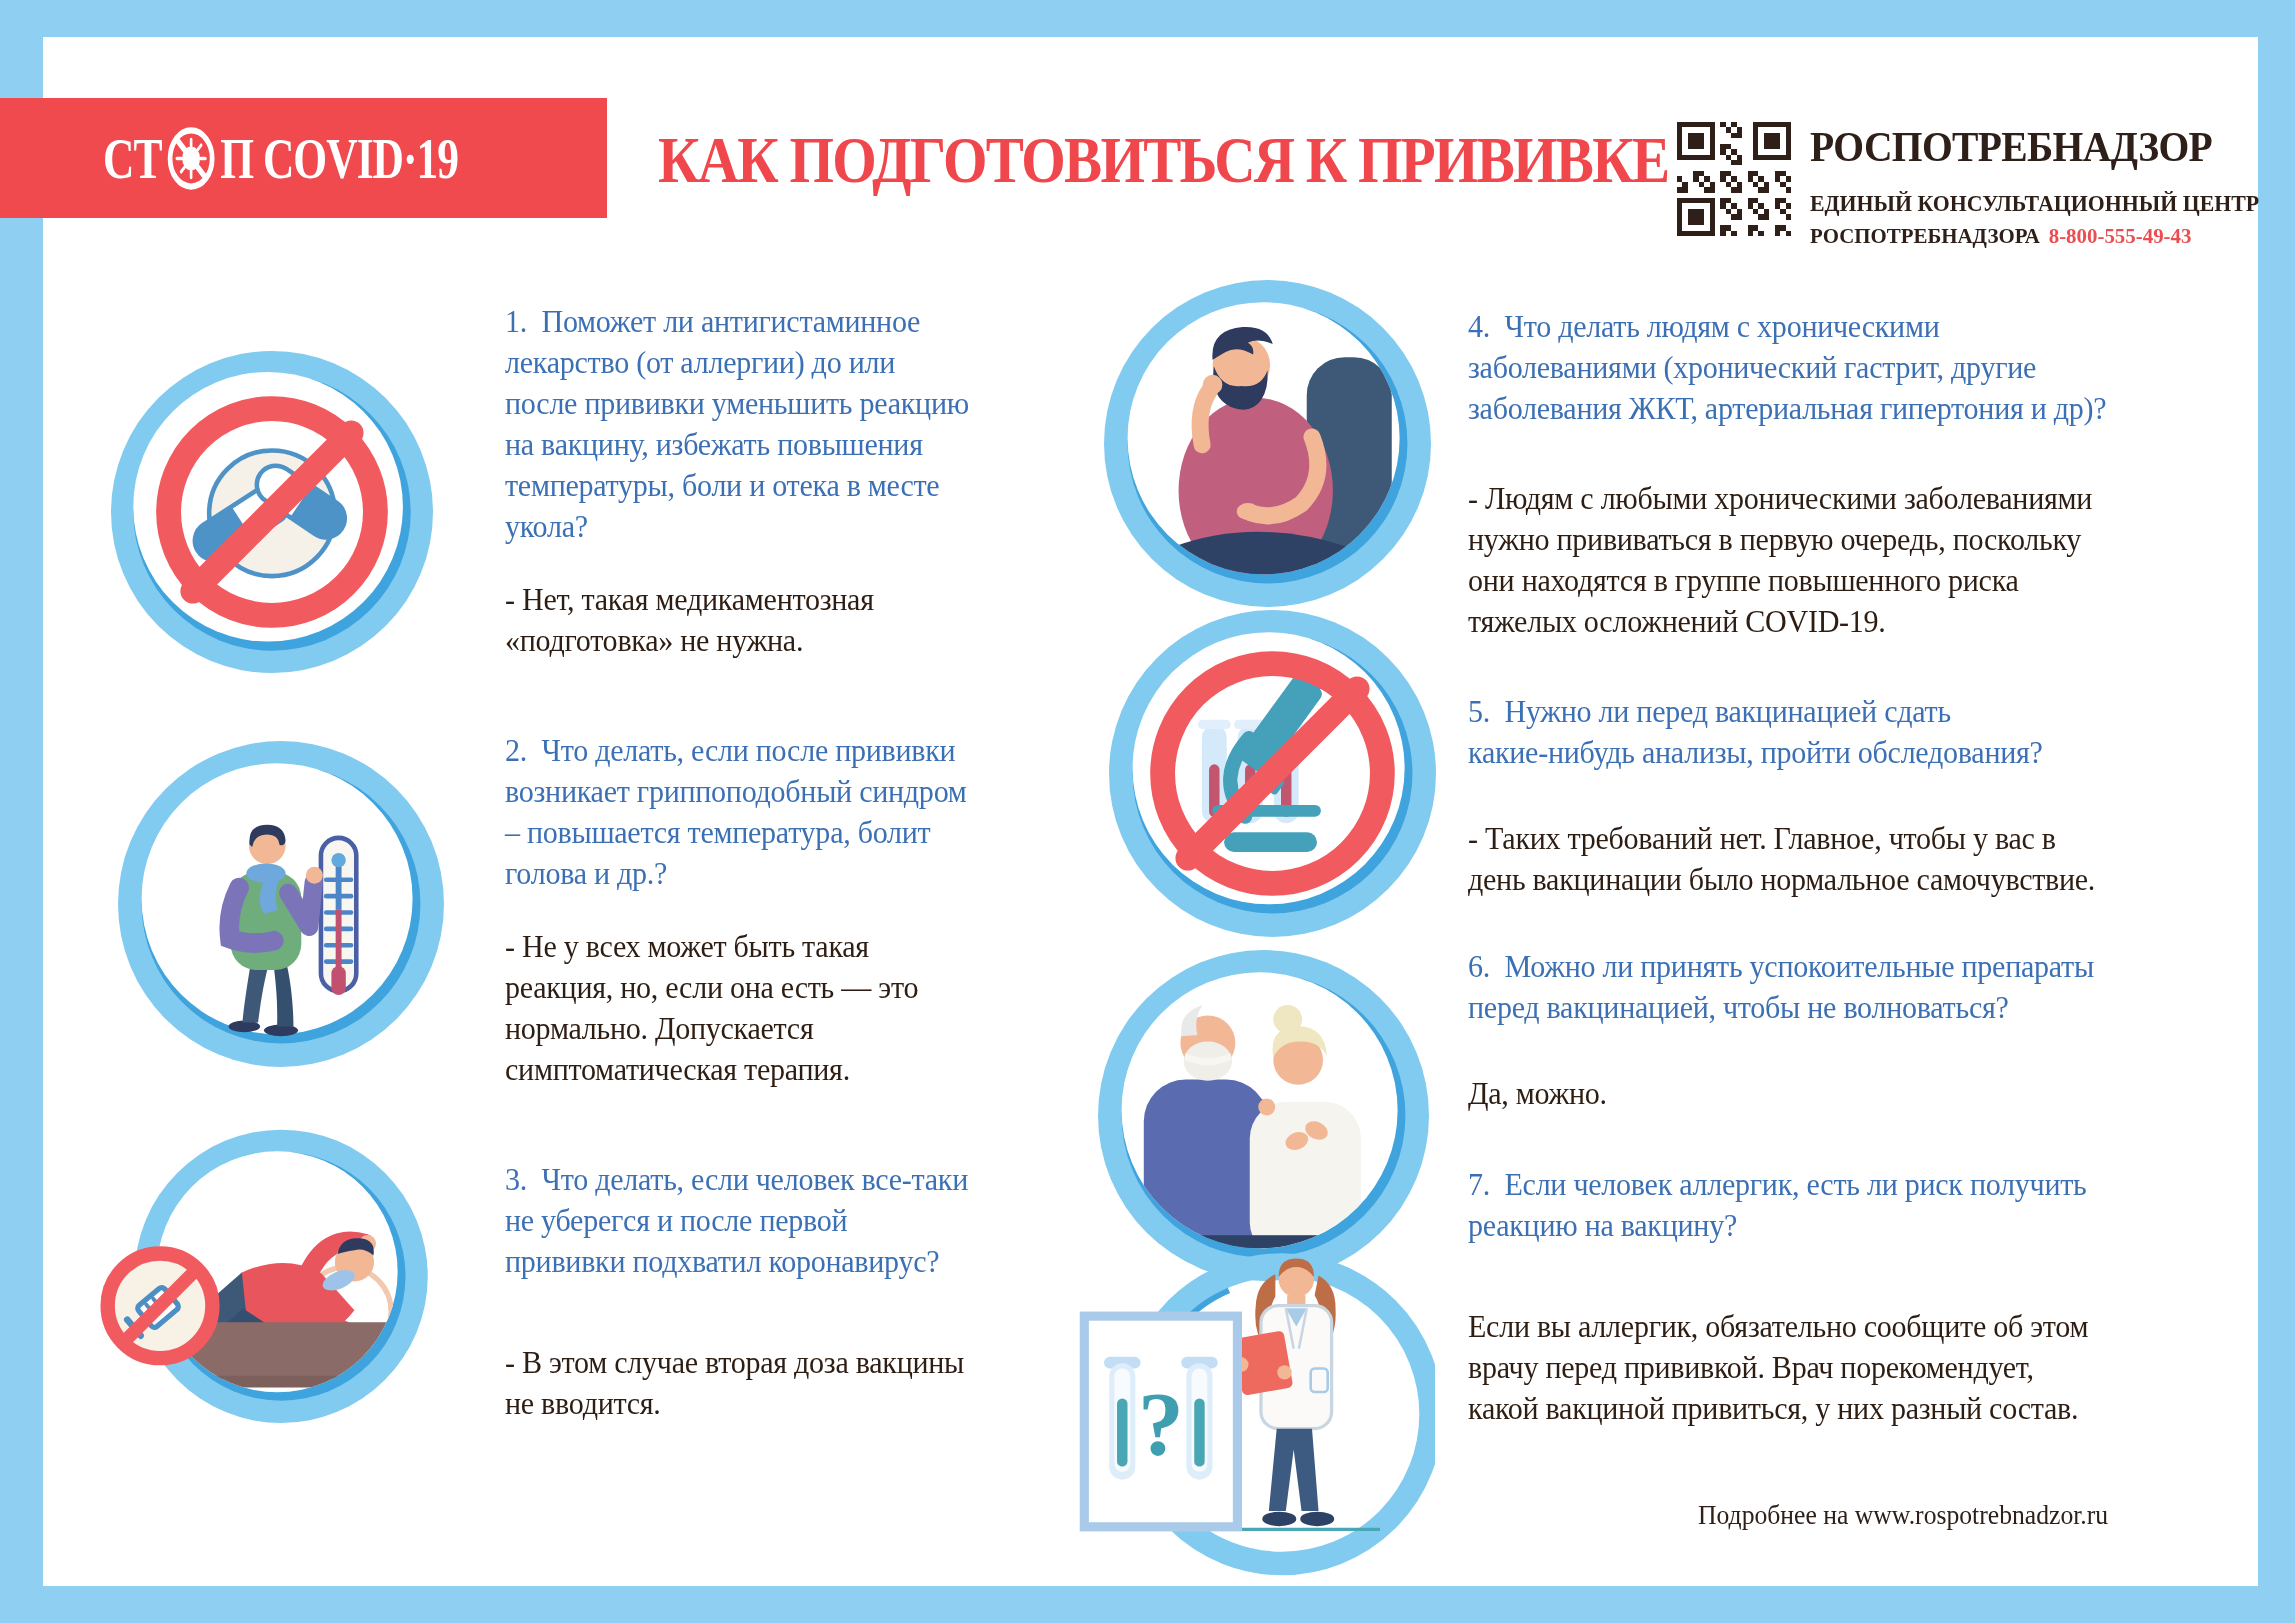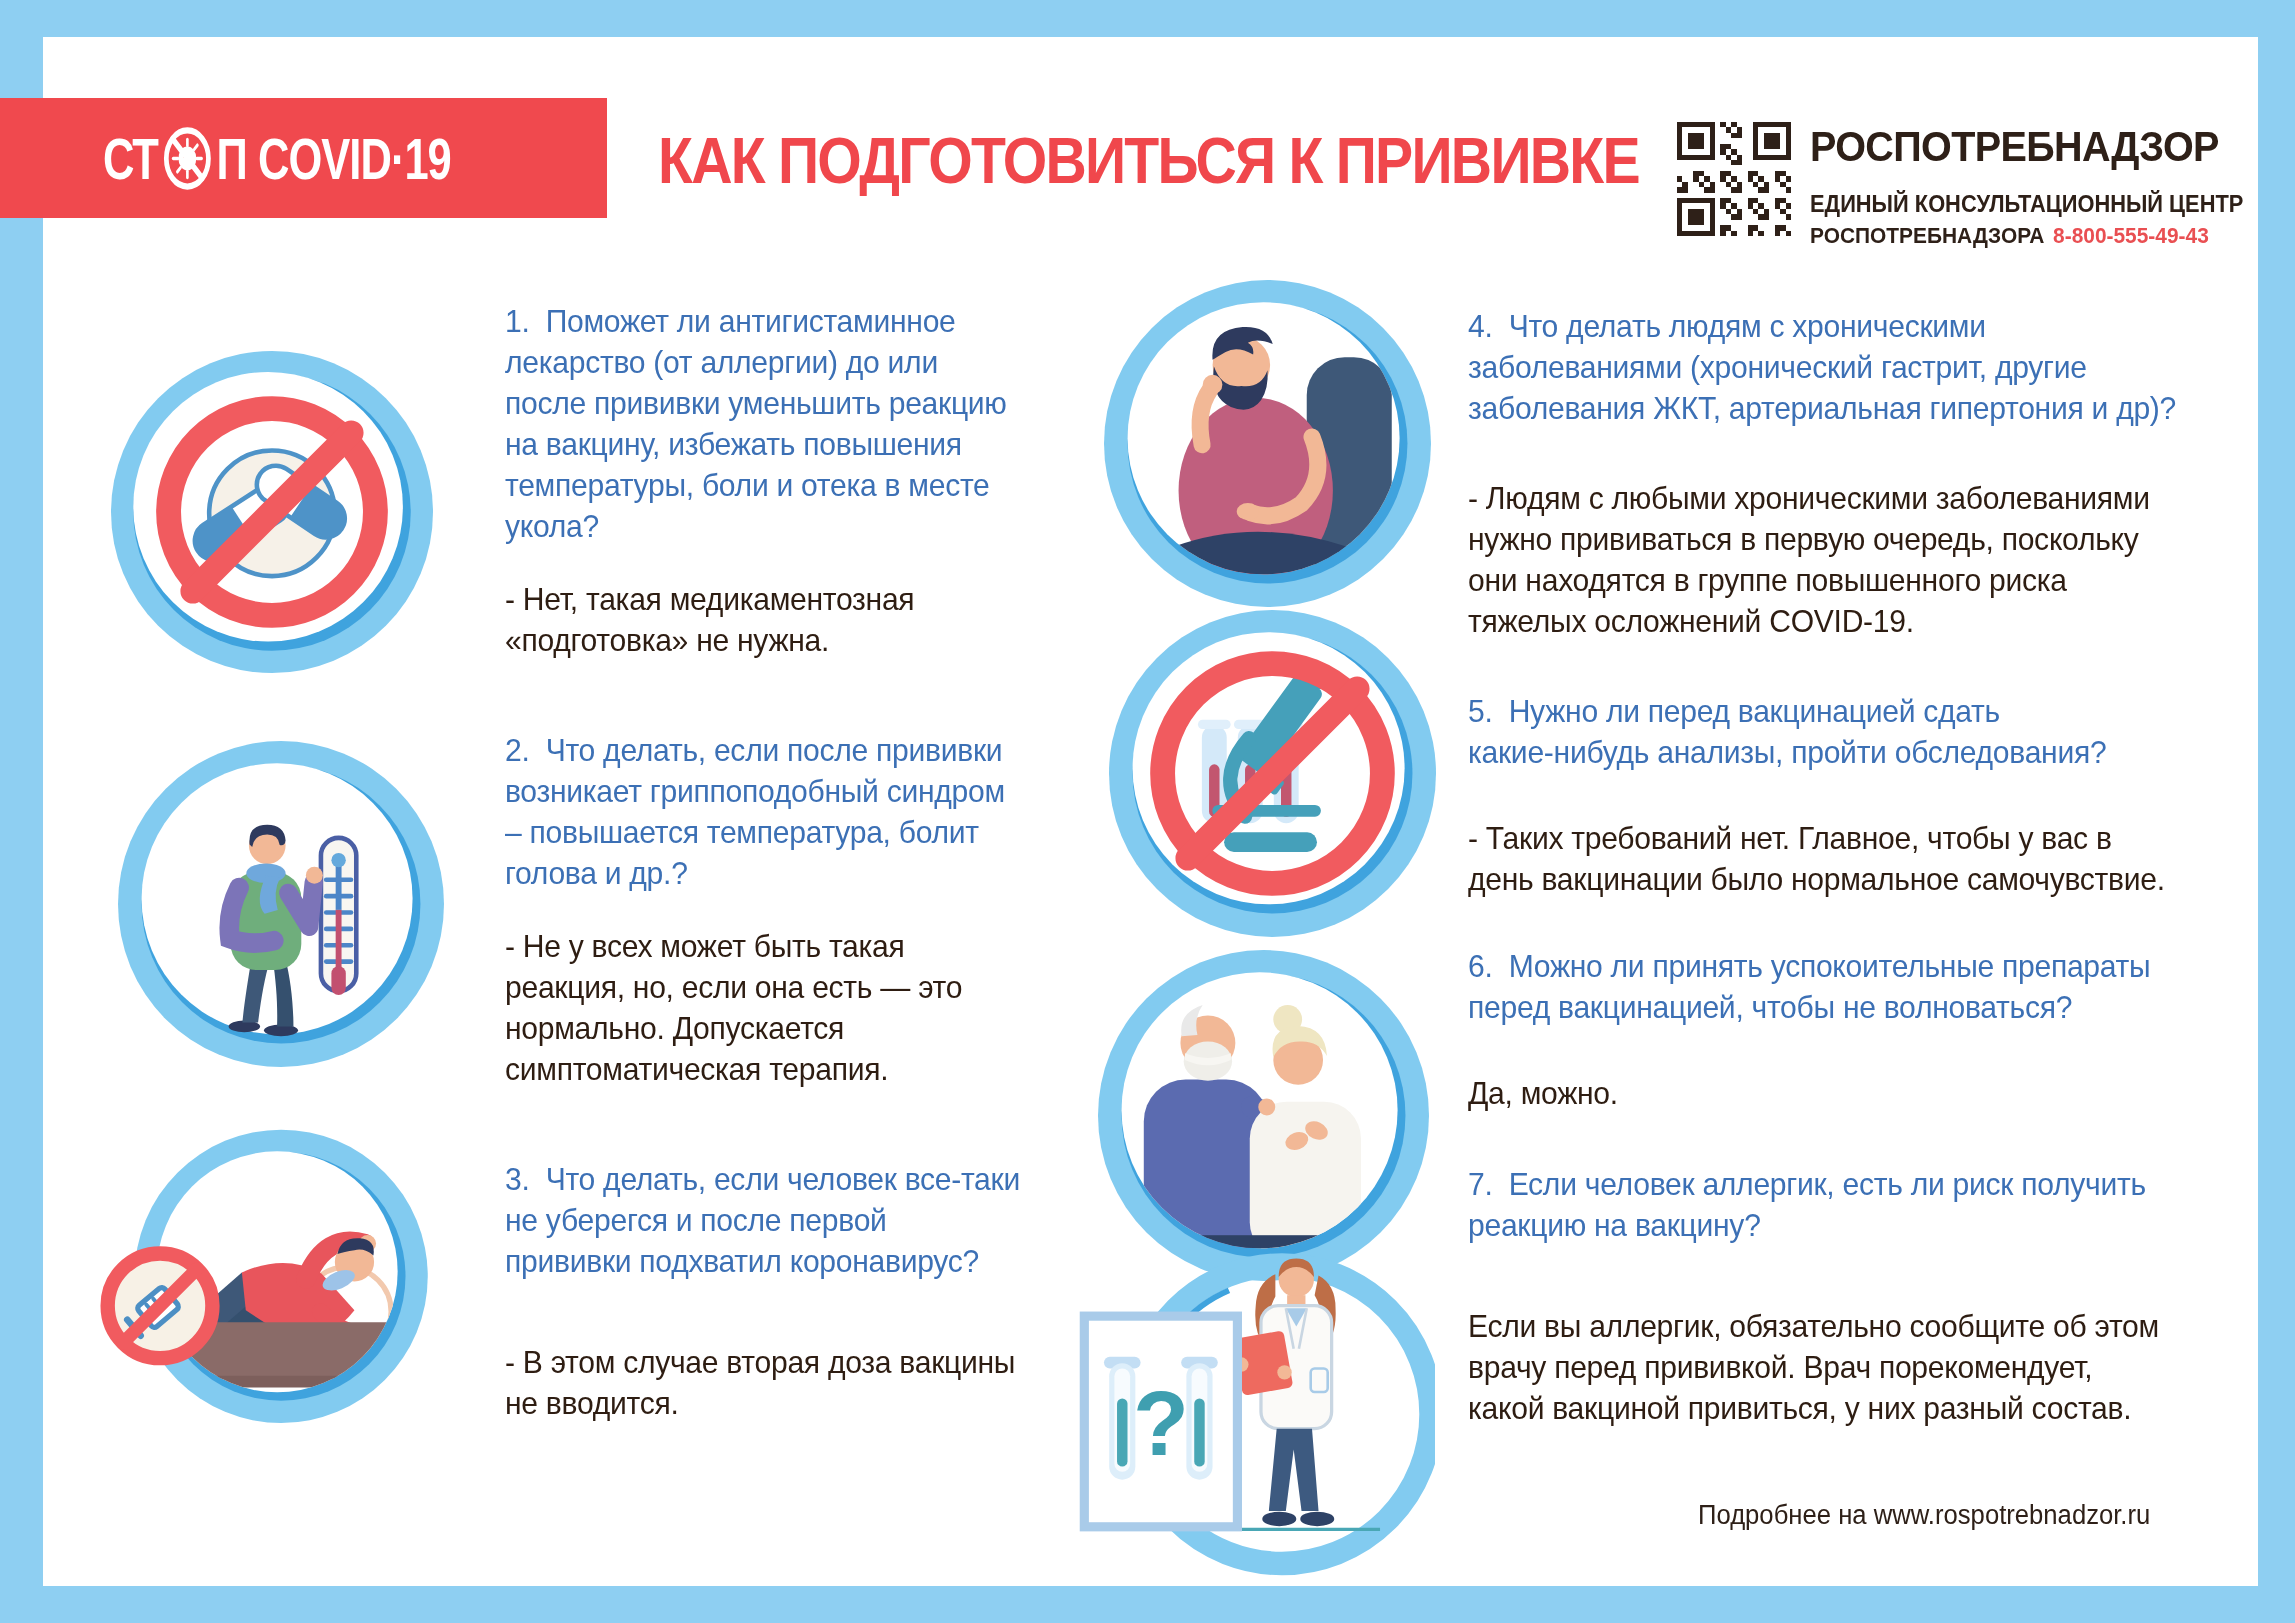--- a/index.html
+++ b/index.html
@@ -1,17 +1,17 @@
 <!DOCTYPE html>
 <html style="font-size:10.5px"><head>
 <meta charset="utf-8">
 <style>
   html,body{margin:0;padding:0;}
   .page{position:relative;width:2295px;height:1623px;background:#ffffff;overflow:hidden;
-        font-family:Liberation Sans, sans-serif;}
+        font-family:Liberation Serif, serif;}
   .frame{position:absolute;inset:0;box-sizing:border-box;
          border-style:solid;border-color:#8ECFF2;border-width:37px 37px 37px 43px;}
   
   .band{position:absolute;left:0;top:98px;width:607px;height:120px;background:#F0494E;
         display:flex;align-items:center;padding-left:103px;box-sizing:border-box;}
   .band-inner{display:flex;align-items:center;transform:scaleX(.75);transform-origin:left center;}
   .band-text{color:#fff;font-size:58px;font-weight:bold;letter-spacing:-1.3px;white-space:pre;}
   .band-inner svg{margin:0 2.6px;}
   .title{position:absolute;left:658px;top:123px;margin:0;color:#F0474C;font-size:65px;
          font-weight:bold;letter-spacing:-2px;white-space:nowrap;transform:scaleX(.88);

